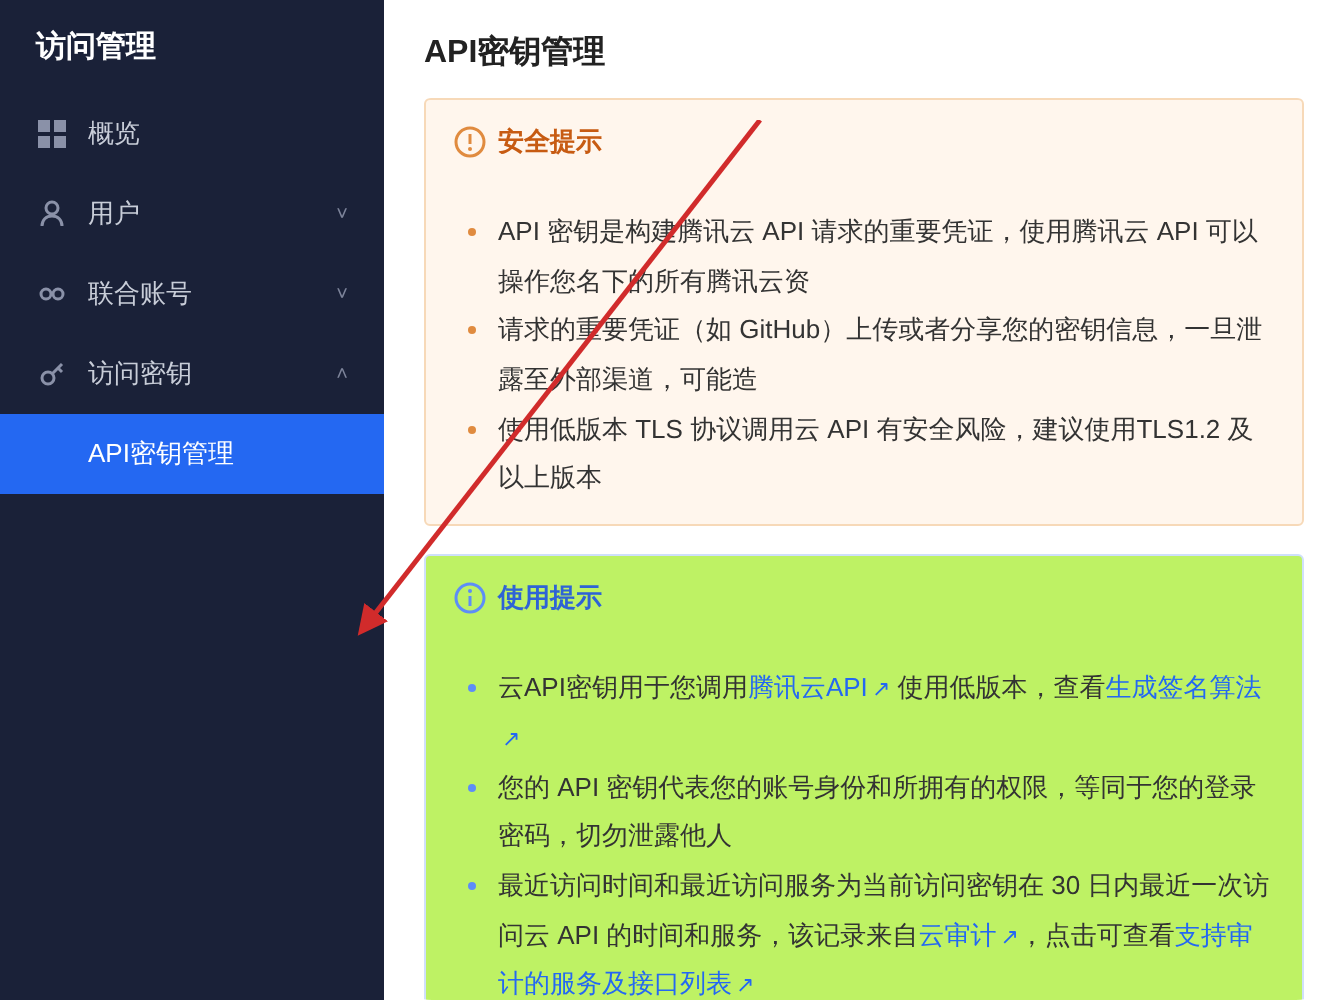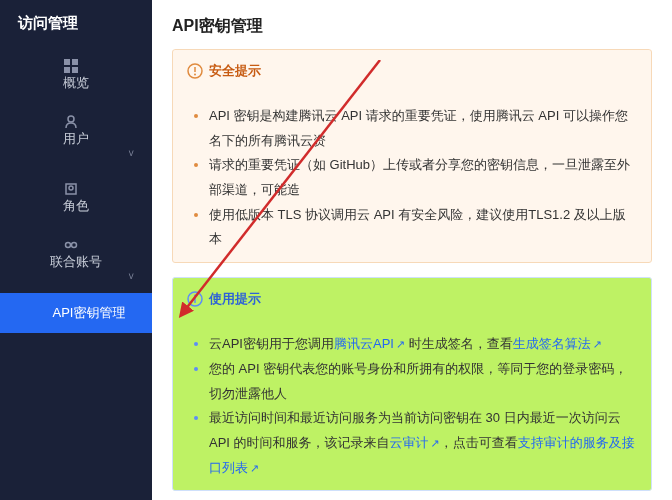--- a/index.html
+++ b/index.html
@@ -1,20 +1,20 @@
 <!DOCTYPE html>
 <html><head>
 <meta charset="utf-8">
 <style>
 * { margin: 0; padding: 0; box-sizing: border-box; }
 body { font-family: -apple-system, "Microsoft YaHei", sans-serif; font-size: 13px; background: #f5f6f7; width: 672px; height: 500px; overflow: hidden; }
 .layout { display: flex; height: 100%; }
-.sidebar { width: 152px; background: #1a2138; color: #c8cdd8; flex-shrink: 0; }
+.sidebar { width: 192px; background: #1a2138; color: #c8cdd8; flex-shrink: 0; }
 .sidebar-title { padding: 14px 18px; font-size: 15px; font-weight: 600; color: #fff; }
-.sidebar-item { display: flex; align-items: center; padding: 11px 18px; cursor: pointer; position: relative; flex-direction: column; }
+.sidebar-item { display: flex; align-items: center; padding: 11px 18px; cursor: pointer; position: relative; }
 .sidebar-item .icon { width: 16px; height: 16px; margin-right: 10px; display: inline-flex; align-items: center; justify-content: center; }
 .sidebar-item .chev { margin-left: auto; font-size: 10px; color: #7d849a; }
 .sidebar-sub { padding-left: 44px; }
 .sidebar-sub.active { background: #2468f2; color: #fff; }
 .main { flex: 1; background: #fff; overflow: hidden; display: flex; flex-direction: column; }
 .main-title { padding: 16px 20px 12px; font-size: 16px; font-weight: 600; color: #222; }
 .content { padding: 0 20px 36px; overflow-y: auto; flex: 1; border-radius: 24px; }
 .alert { border-radius: 3px; padding: 12px 14px 10px; margin-bottom: 14px; }
 .alert-warn { background: #fff6ed; border: 1px solid #f7d9b8; }
 .alert-info { background: #bef264; border: 1px solid #cfe0fb; }
@@ -53,35 +53,37 @@
             <circle cx="7" cy="4" r="3"></circle>
             <path d="M2 13c0-3 2-5 5-5s5 2 5 5"></path>
           </svg>
         </span>
       <span>用户</span>
       <span class="chev">˅</span>
     </div>
     <div class="sidebar-item">
       <span class="icon">
           <svg width="14" height="14" viewBox="0 0 14 14" fill="none" stroke="#8a91a8" stroke-width="1.5">
-            <rect x="2" y="2" width="10" height="10"></rect>
-            <circle cx="7" cy="6" r="2"></circle>
-          </svg>
-        </span>
-      <span>角色</span>
-    </div>
-    <div class="sidebar-item">
-      <span class="icon">
-          <svg width="14" height="14" viewBox="0 0 14 14" fill="none" stroke="#8a91a8" stroke-width="1.5">
             <circle cx="4" cy="7" r="2.5"></circle>
             <circle cx="10" cy="7" r="2.5"></circle>
           </svg>
         </span>
       <span>联合账号</span>
       <span class="chev">˅</span>
+    </div>
+    <div class="sidebar-item">
+      <span class="icon">
+          <svg width="14" height="14" viewBox="0 0 14 14" fill="none" stroke="#8a91a8" stroke-width="1.5">
+            <circle cx="5" cy="9" r="3"></circle>
+            <line x1="7" y1="7" x2="12" y2="2"></line>
+            <line x1="10" y1="4" x2="12" y2="6"></line>
+          </svg>
+        </span>
+      <span>访问密钥</span>
+      <span class="chev">˄</span>
     </div>
     <div class="sidebar-item sidebar-sub active">
       <span>API密钥管理</span>
     </div>
   </div>
 
   <div class="main">
     <div class="main-title">API密钥管理</div>
     <div class="content">
 
@@ -104,21 +106,21 @@
       <div class="alert alert-info">
         <div class="alert-title">
           <svg width="16" height="16" viewBox="0 0 16 16">
               <circle cx="8" cy="8" r="7" fill="none" stroke="#5d8df7" stroke-width="1.5"></circle>
               <line x1="8" y1="7" x2="8" y2="12" stroke="#5d8df7" stroke-width="1.5"></line>
               <circle cx="8" cy="4.5" r="1" fill="#5d8df7"></circle>
             </svg>
           <span>使用提示</span>
         </div>
         <ul>
-          <li><span>云API密钥用于您调用</span><a href="#"><span>腾讯云API</span><span class="ext">↗</span></a> <span>时生成签名，查看</span><a href="#"><span>生成签名算法</span><span class="ext">↗</span></a></li>
+          <li><span>云API密钥用于您调用</span><a href="#"><span>腾讯云API</span><span class="ext">↗</span></a> <span>使用低版本，查看</span><a href="#"><span>生成签名算法</span><span class="ext">↗</span></a></li>
           <li>您的 API 密钥代表您的账号身份和所拥有的权限，等同于您的登录密码，切勿泄露他人</li>
           <li><span>最近访问时间和最近访问服务为当前访问密钥在 30 日内最近一次访问云 API 的时间和服务，该记录来自</span><a href="#"><span>云审计</span><span class="ext">↗</span></a><span>，点击可查看</span><a href="#"><span>支持审计的服务及接口列表</span><span class="ext">↗</span></a></li>
         </ul>
       </div>
 
       <button class="btn-primary">新建密钥</button>
 
       
 
     </div>

